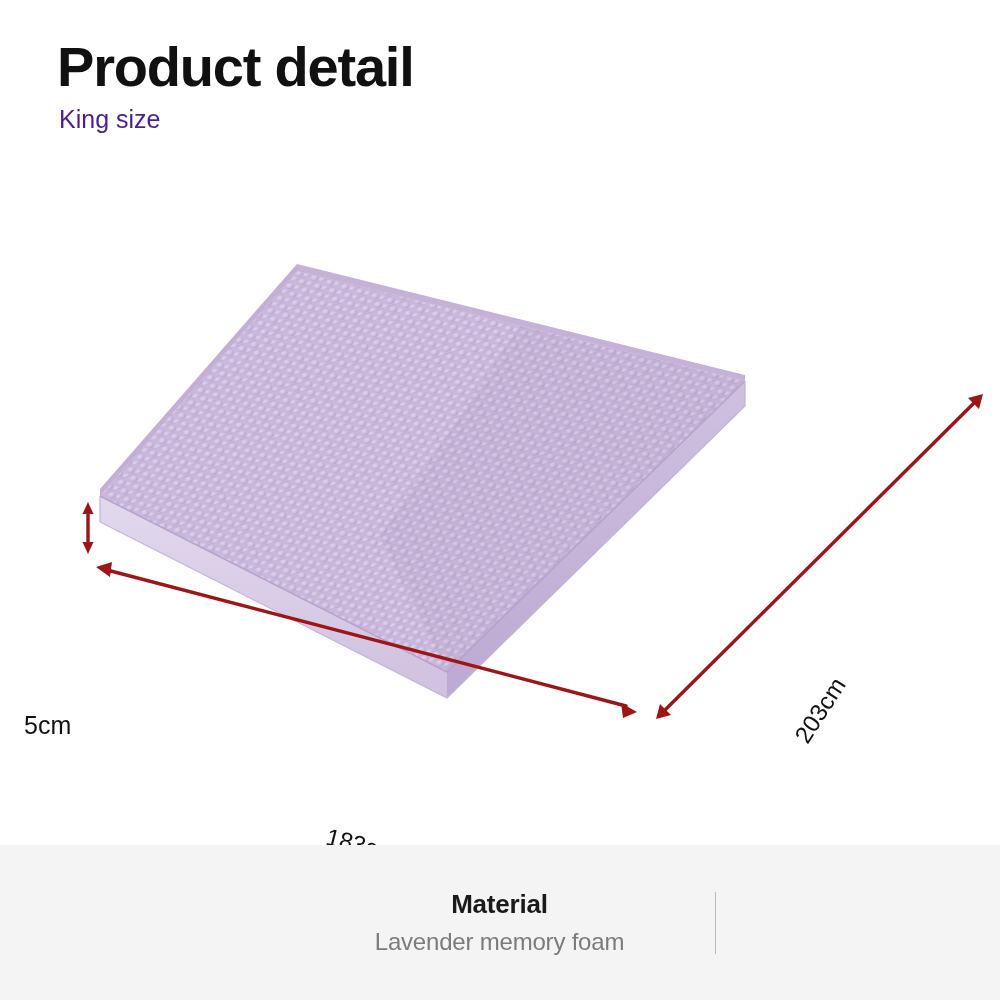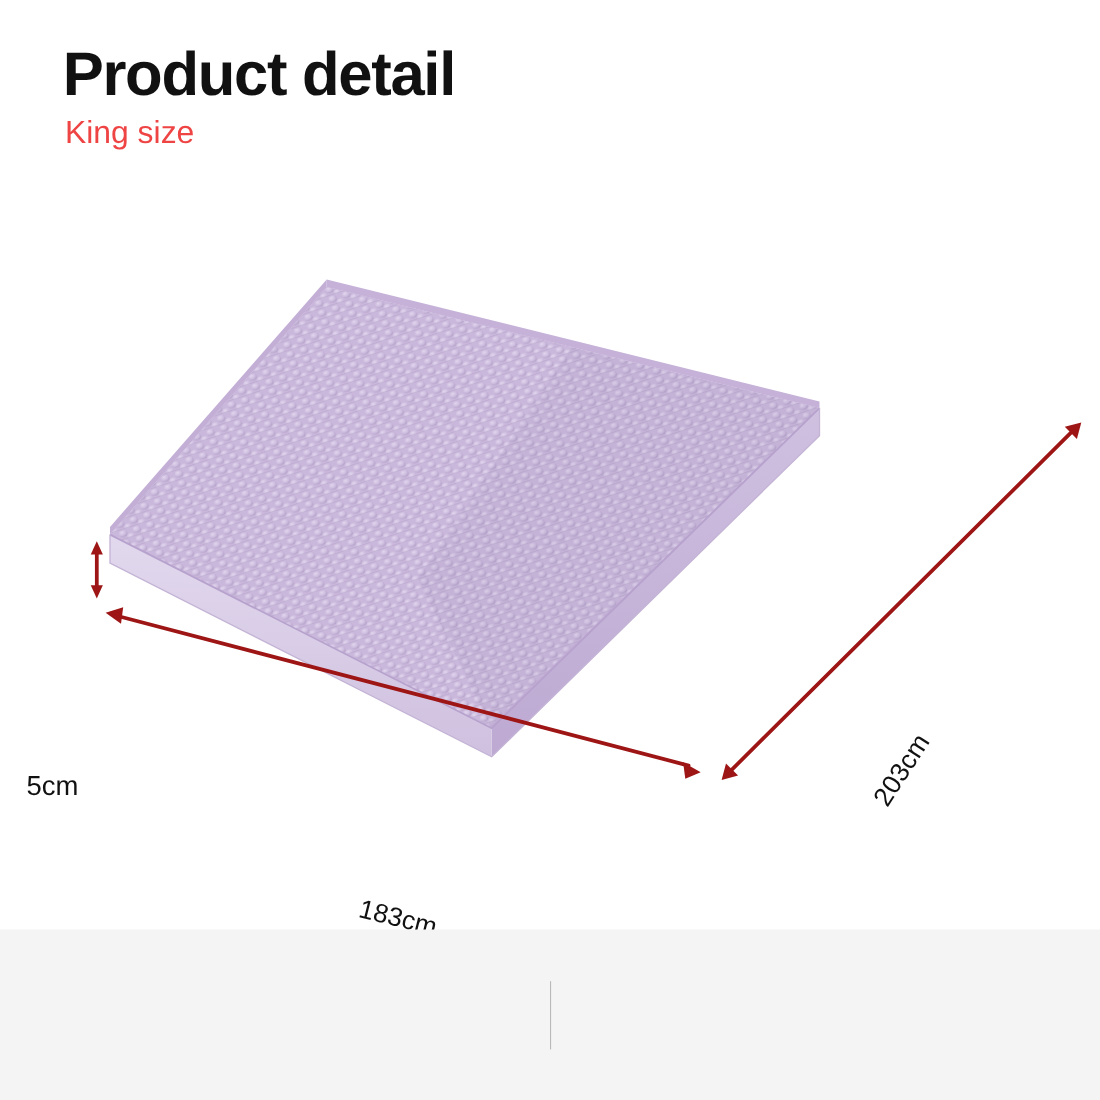--- a/index.html
+++ b/index.html
@@ -31,33 +31,33 @@
   .title {
     font-size: 56px;
     font-weight: 700;
     letter-spacing: -1.2px;
     color: #111111;
     line-height: 1.02;
     margin: 0;
     white-space: nowrap;
   }
   .subtitle {
-    font-size: 29px;
+    font-size: 25px;
     font-weight: 400;
-    color: #ef4444;
+    color: #4c1d95;
     margin: 11px 0 0 2px;
     line-height: 1.1;
     white-space: nowrap;
   }
 
   
   .illustration {
     position: absolute;
     left: 0;
-    top: 196px;
+    top: 206px;
     width: 844px;
     height: 600px;
   }
   .illo-svg {
     position: absolute;
     left: 0;
     top: 0;
     width: 1000px;
     height: 600px;
     overflow: visible;
@@ -225,18 +225,22 @@
         </g>
       </g>
     </svg>
 
     <div class="dim-label dim-5cm">5cm</div>
     <div class="dim-label dim-183">183cm</div>
     <div class="dim-label dim-203">203cm</div>
   </div>
 
   <div class="spec-panel">
+    <div class="spec-col">
+      <div class="spec-heading">Material</div>
+      <div class="spec-value">Lavender memory foam</div>
+    </div>
 
     <div class="spec-divider"></div>
 
   </div>
 
 </div>
 
 </body></html>

